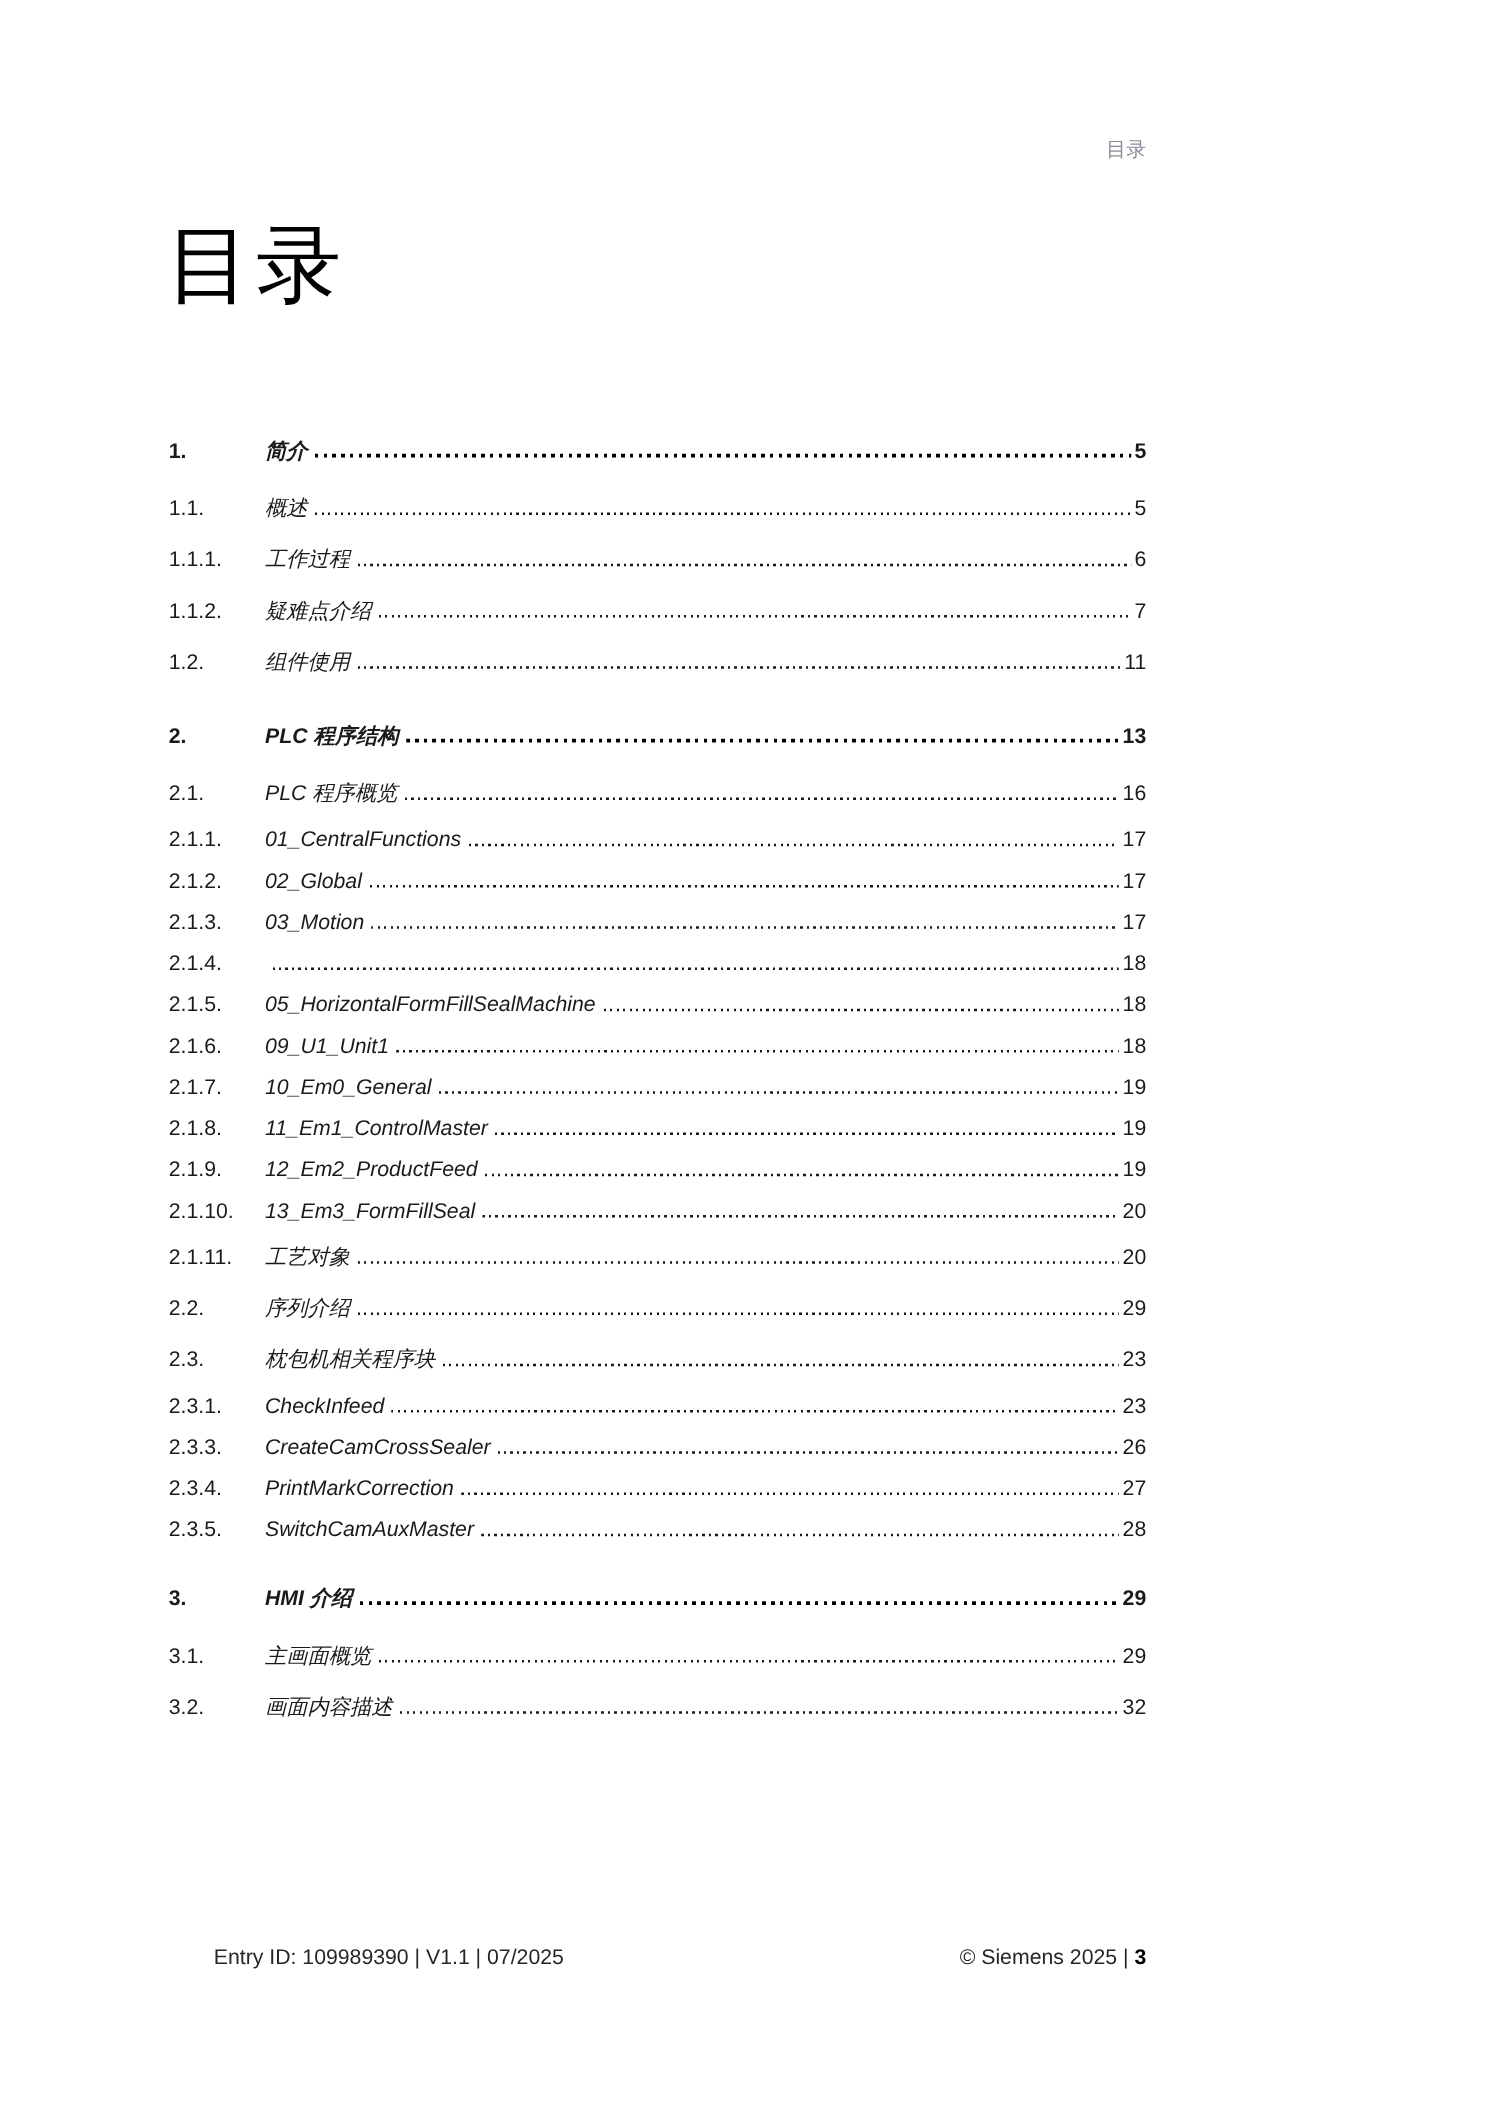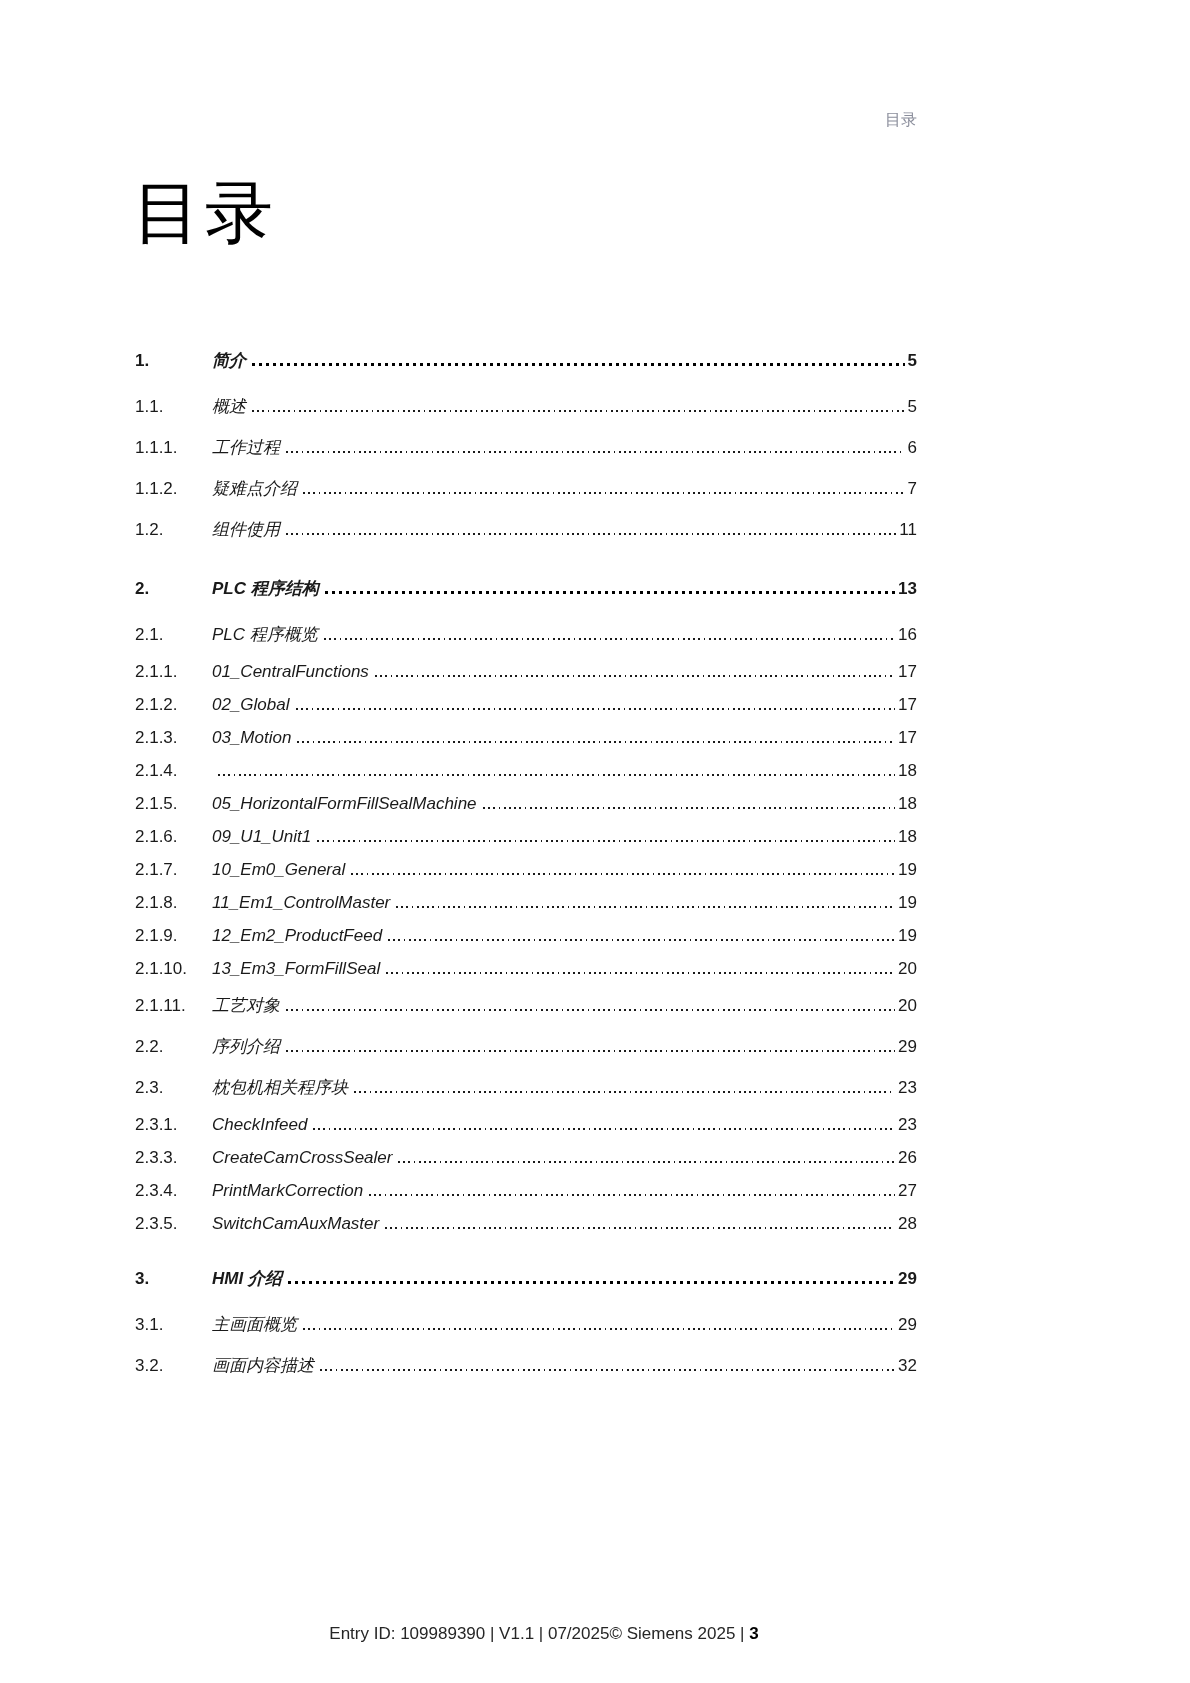--- a/index.html
+++ b/index.html
@@ -38,22 +38,22 @@
     margin:0 3px 3px 6px;
     background-image:repeating-linear-gradient(to right, #1a1a1a 0 1.8px, transparent 1.8px 5.2px);
   }
   .toc-row .pg { flex:0 0 auto; }
   .toc-row.level1 { font-weight:700; margin-top:18px; margin-bottom:5px; }
   .toc-row.level1 .leader {
     height:3px; margin-bottom:3px;
     background-image:repeating-linear-gradient(to right, #000 0 2.8px, transparent 2.8px 7px);
   }
   .footer {
-    position:absolute; left:135px; right:85px; top:1624px;
-    display:flex; justify-content:center;
+    position:absolute; left:135px; right:85px; top:1556px;
+    display:flex; justify-content:space-between;
     font-size:17px; color:#262626;margin-left:36px;
   }
   .footer b { font-weight:700; color:#000; }
 </style>
 </head>
 <body>
 
 <div class="page">
 
   <div class="running-header">目录</div>

